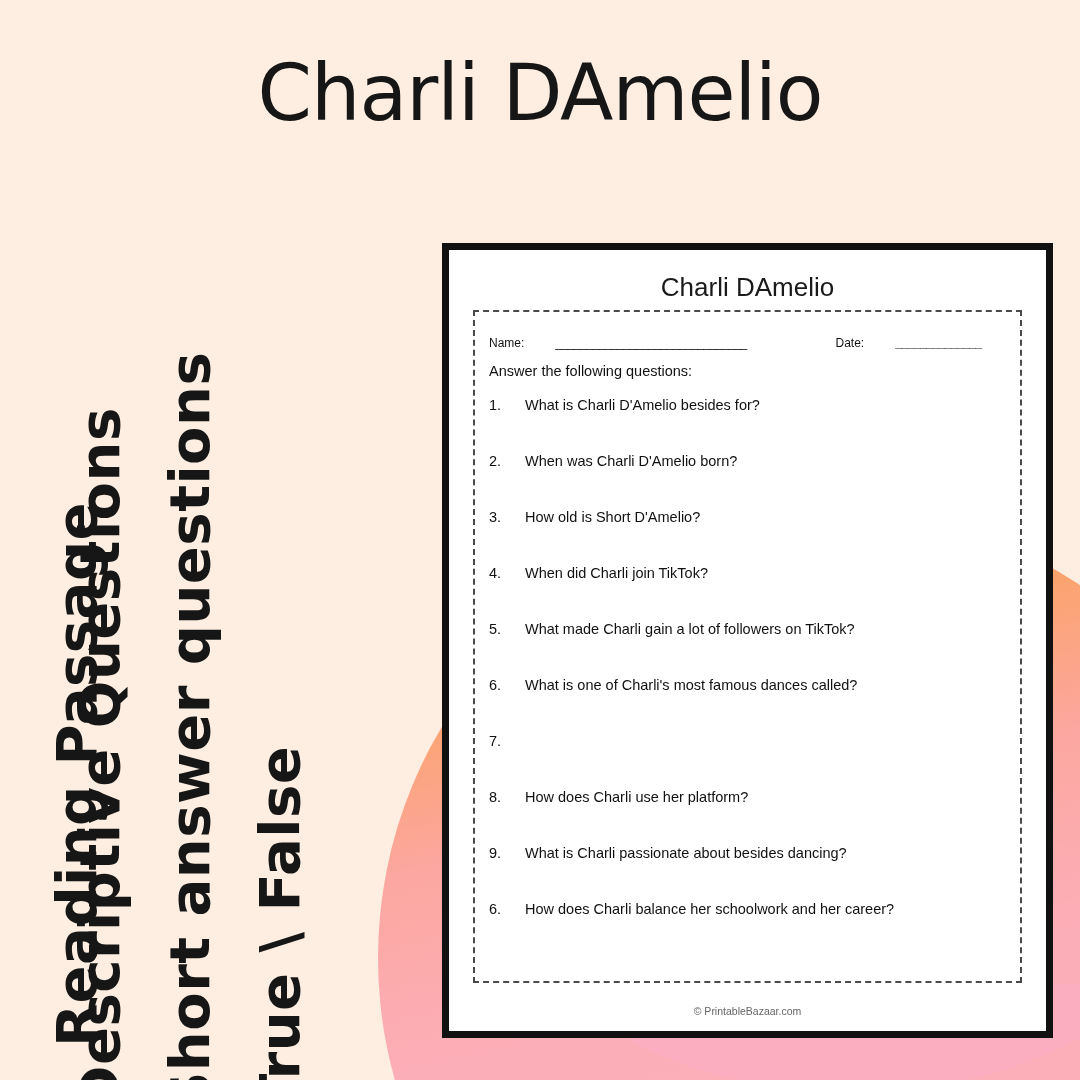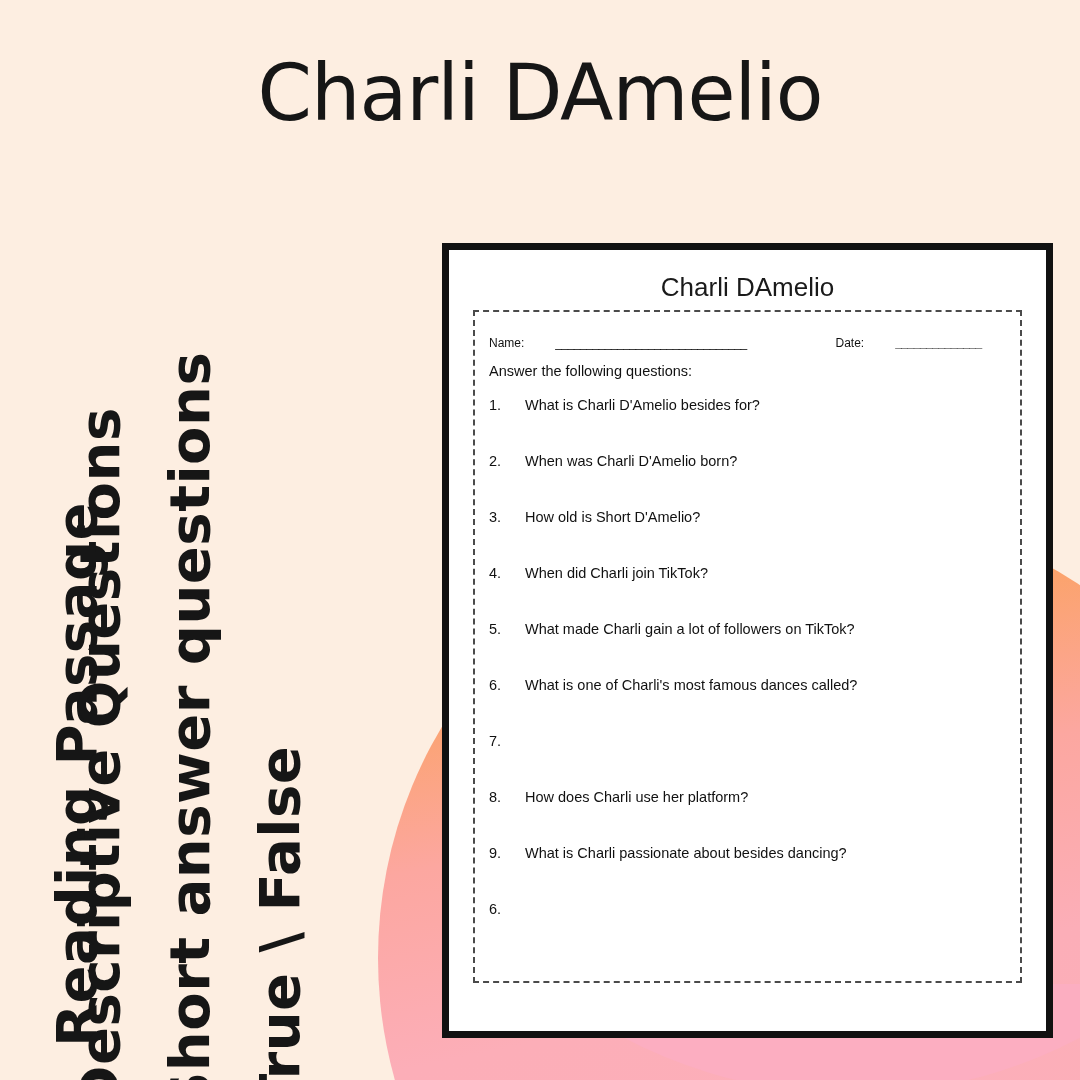--- a/index.html
+++ b/index.html
@@ -243,19 +243,21 @@
       <li class="question-item">
         <span class="q-num">8.</span>
         <span class="q-text">How does Charli use her platform?</span>
       </li>
       <li class="question-item">
         <span class="q-num">9.</span>
         <span class="q-text">What is Charli passionate about besides dancing?</span>
       </li>
       <li class="question-item">
         <span class="q-num">6.</span>
+        <span class="q-text">How does Charli balance her schoolwork and her career?</span>
       </li>
     </ol>
 
   </div>
 
+  <div id="worksheet-footer">© PrintableBazaar.com</div>
 
 </div>
 
 </body></html>

